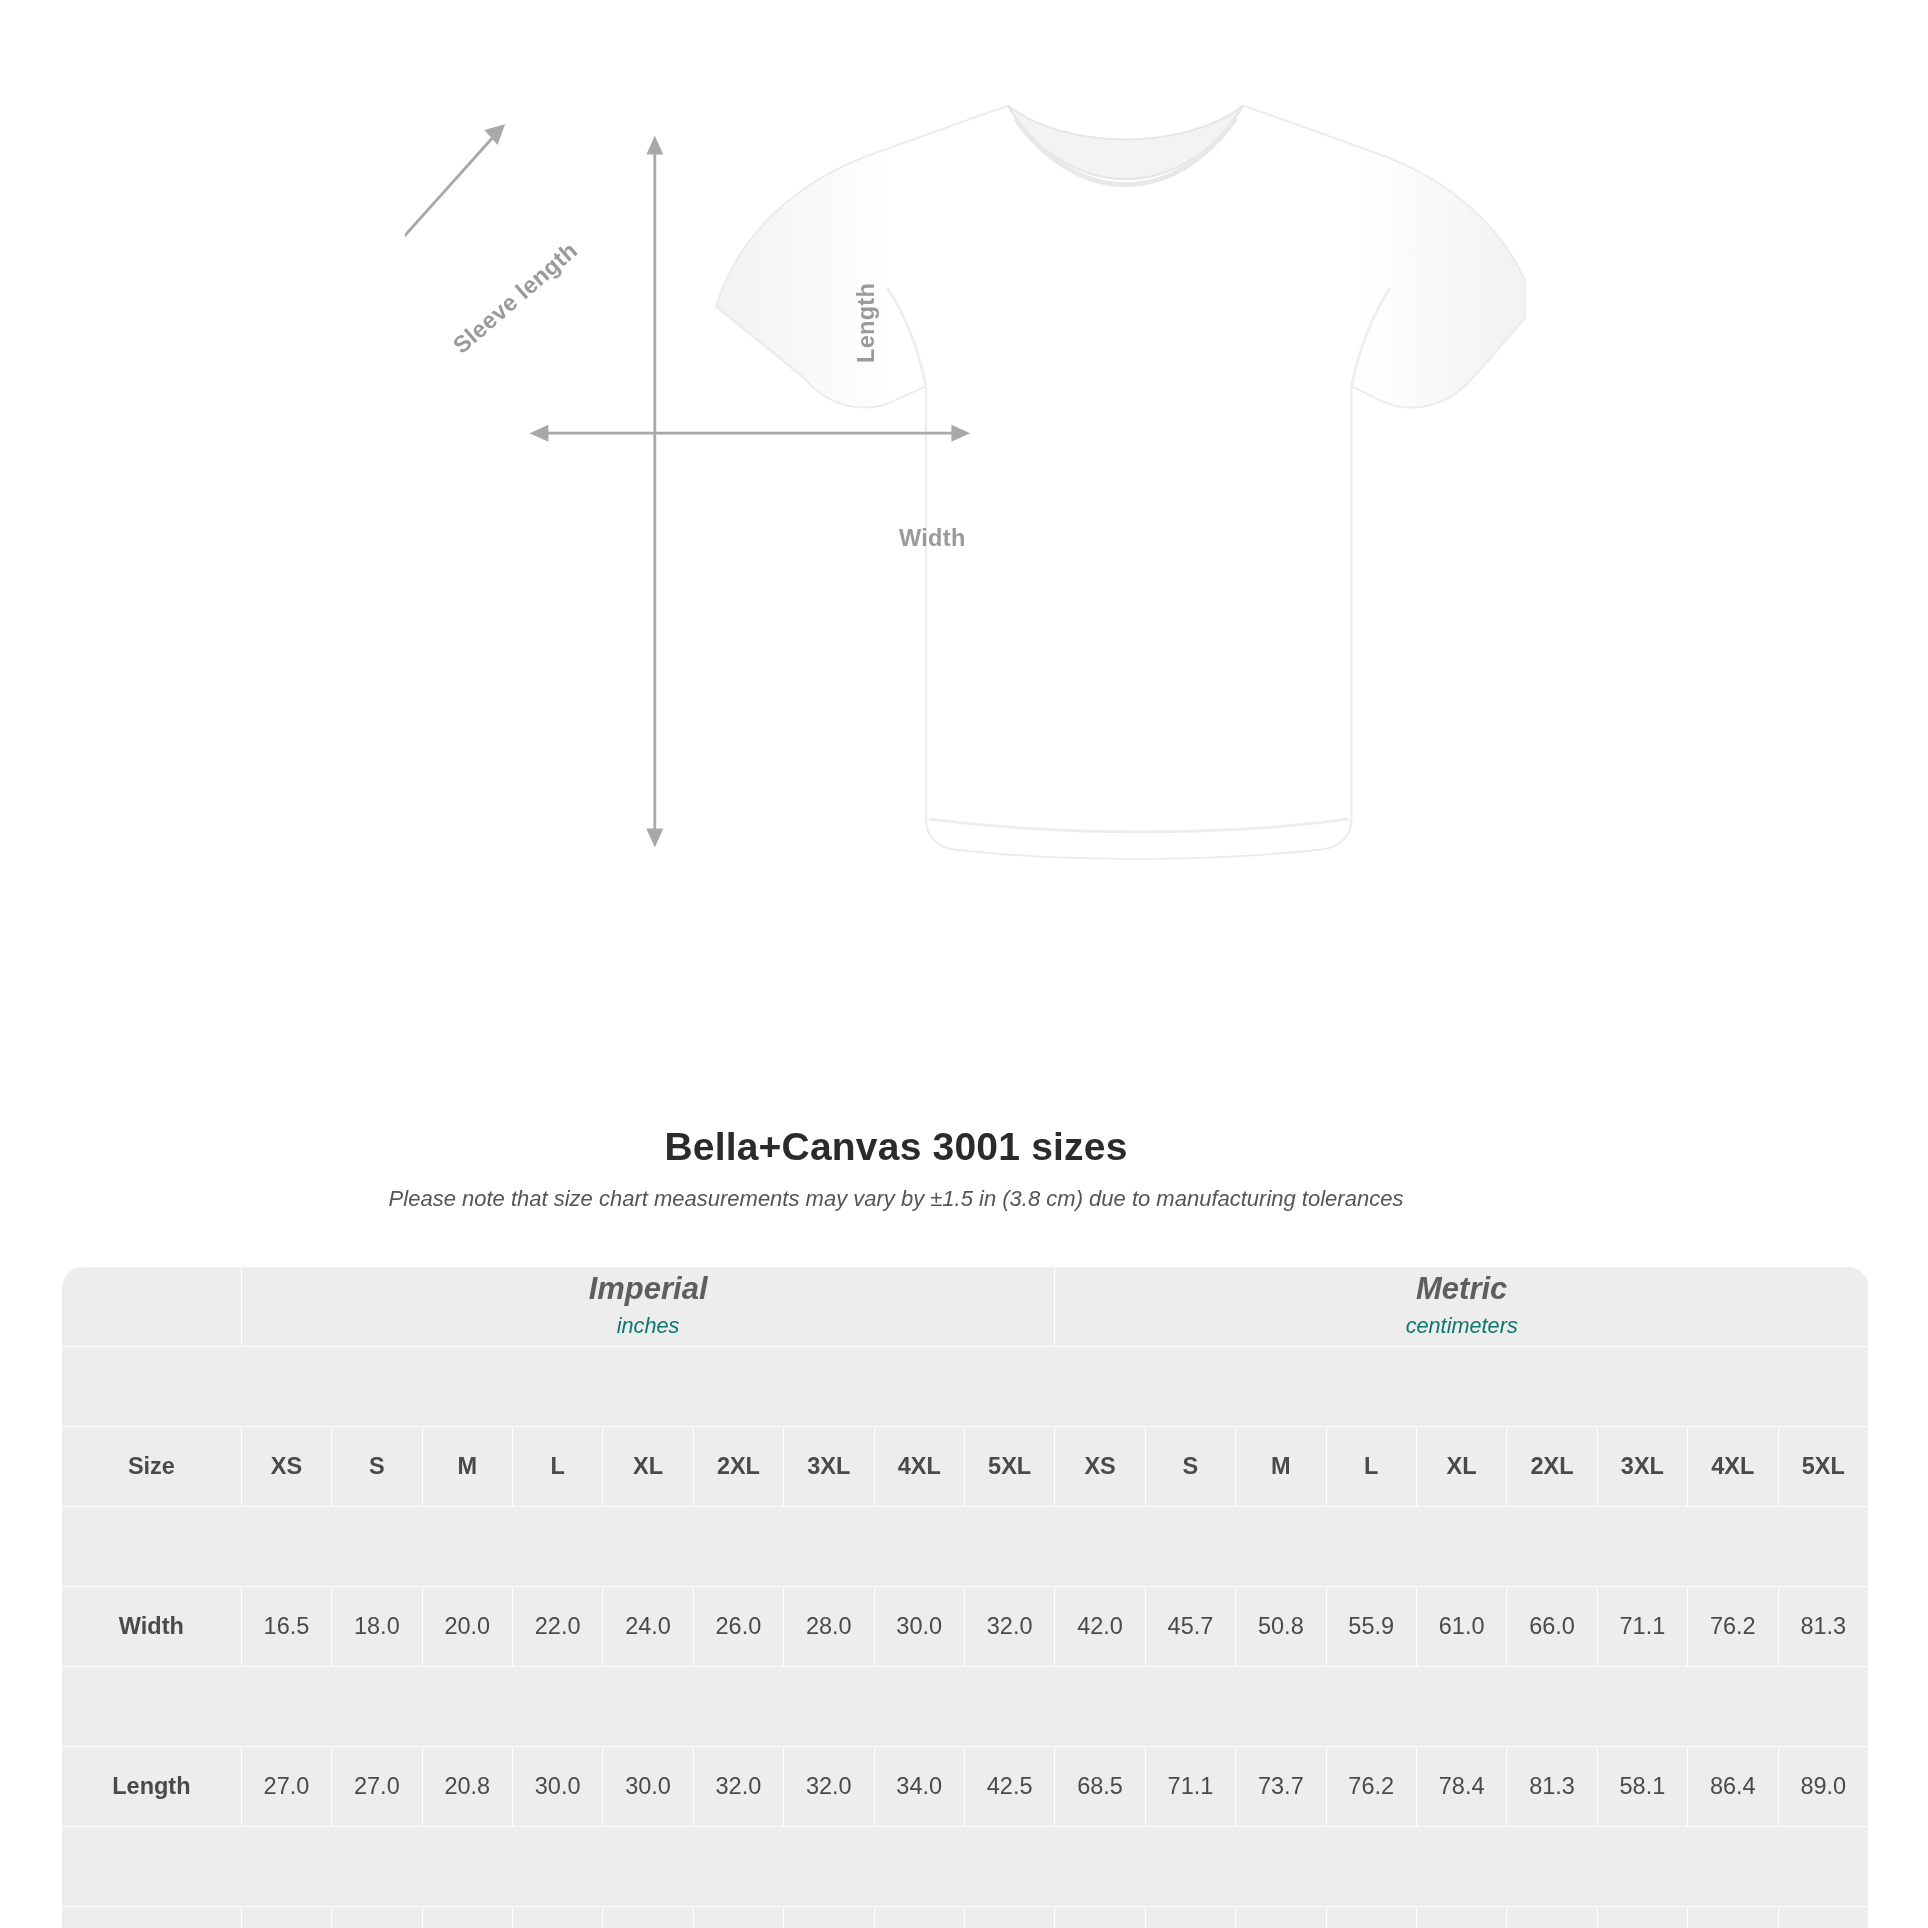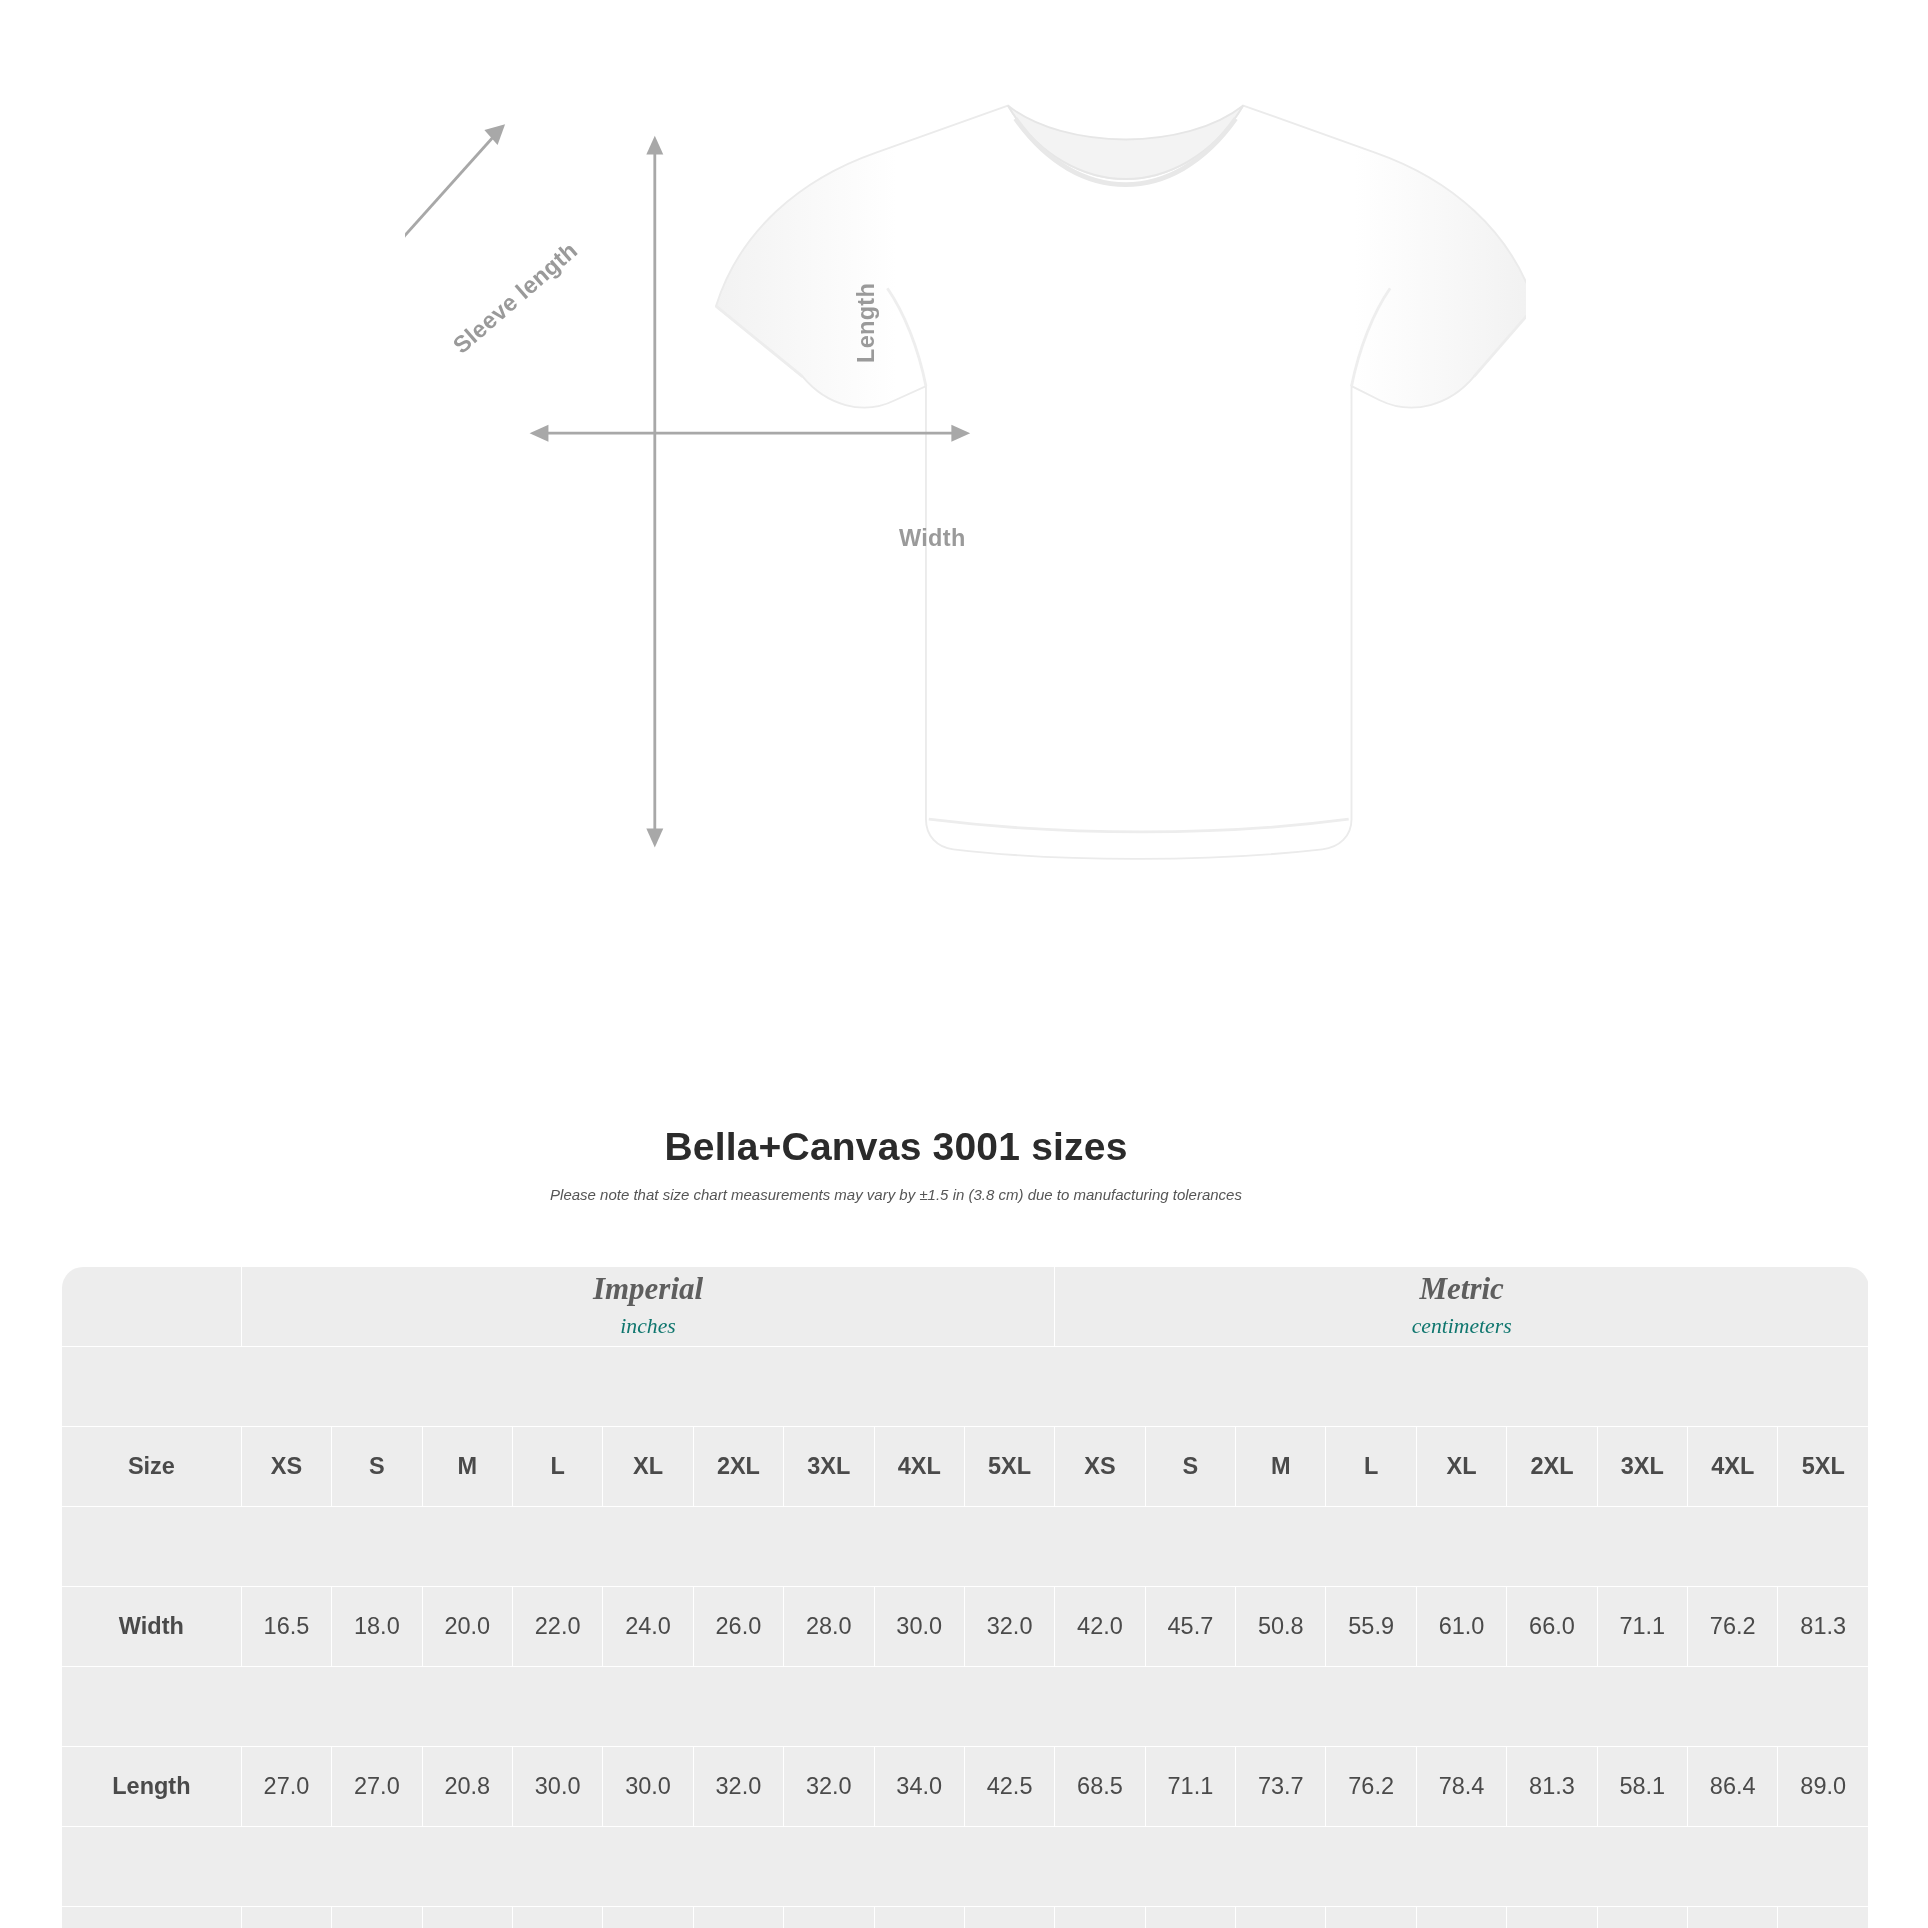--- a/index.html
+++ b/index.html
@@ -71,21 +71,21 @@
   }
   .chart-title {
     font-size: 39px;
     font-weight: bold;
     color: #2b2b2b;
     margin: 0;
     letter-spacing: 0.2px;
   }
   .chart-note {
     margin: 17px 0 0 0;
-    font-size: 15px;
+    font-size: 22px;
     font-style: italic;
     color: #555555;
   }
 
   
   .table-wrap {
     position: absolute;
     left: 61px;
     top: 1266px;
     width: 1808px;
@@ -107,21 +107,20 @@
   }
   
   .unit-head-left {
     border-top-left-radius: 21px;
   }
   .unit-head-right {
     border-top-right-radius: 21px;
   }
   .unit-cell {
     height: 151px;
-    font-family: Liberation Serif, serif;
   }
   .unit-name {
     font-size: 31px;
     font-weight: bold;
     font-style: italic;
     color: #5e5e5e;
     line-height: 1.25;
   }
   .unit-sub {
     font-size: 21.7px;

